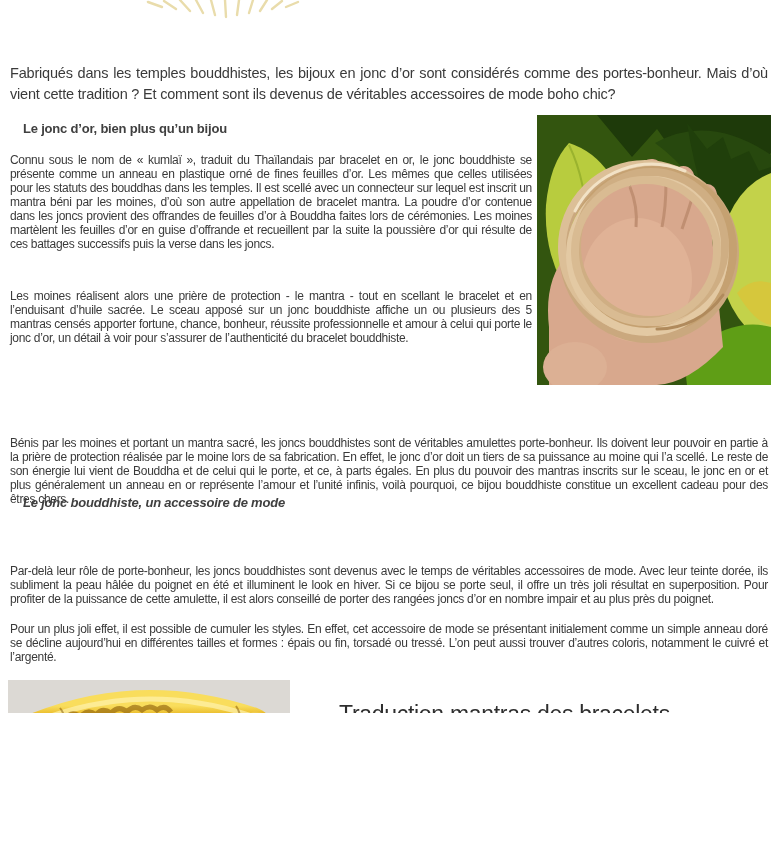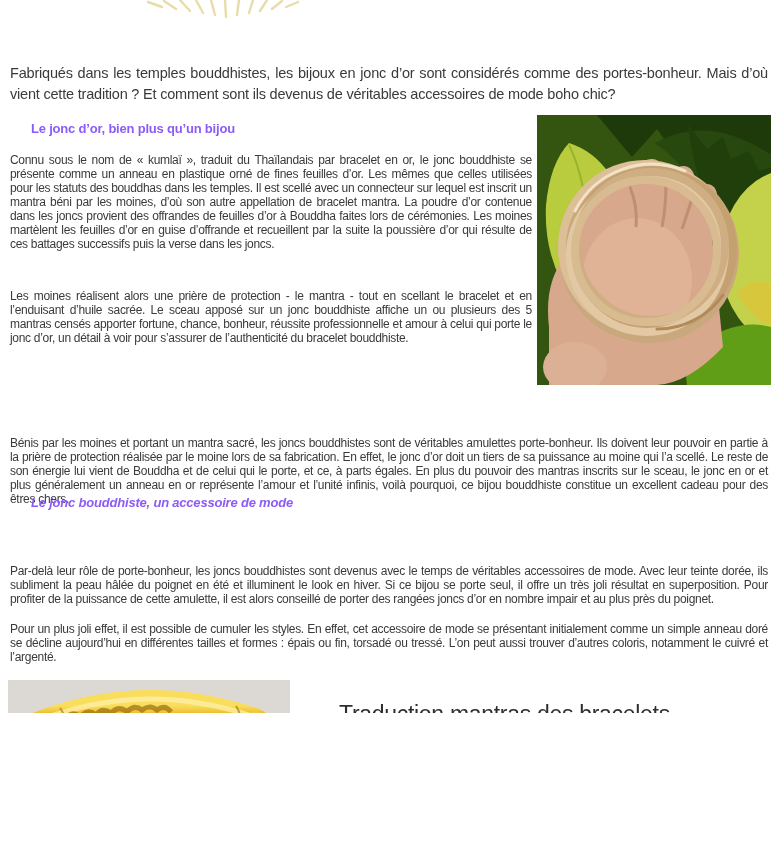--- a/index.html
+++ b/index.html
@@ -12,22 +12,22 @@
     position:absolute;top:48px;left:10px;width:758px;
     font-size:14.5px;line-height:21.5px;text-align:justify;letter-spacing:-0.2px;color:#3a3a3a;
   }
   .body-par{
     position:absolute;left:10px;text-align:justify;font-size:12px;line-height:14px;
     letter-spacing:-0.3px;color:#3a3a3a;margin:0;
   }
   .col{width:522px;}
   .wide{width:758px;margin-top:40px;}
   .sec-heading{
-    position:absolute;left:18px;margin:0;font-size:13px;font-weight:700;
-    letter-spacing:-0.2px;color:#8b5cf6;padding-left:13px;
+    position:absolute;left:10px;margin:0;font-size:13px;font-weight:700;
+    letter-spacing:-0.2px;color:#404040;padding-left:13px;
   }
   .photo1{position:absolute;top:115px;left:537px;width:234px;height:270px;}
   .photo2{position:absolute;top:680px;left:8px;width:282px;height:163px;}
   .trans{
     position:absolute;top:697px;left:323px;width:440px;color:#2e2e2e;margin-left:16px;
   }
   .trans-title{font-size:23px;line-height:34px;font-weight:400;letter-spacing:-0.3px;margin:0;}
   .trans-line{font-size:23px;line-height:38px;font-weight:400;letter-spacing:-0.3px;margin:0;}
   svg{display:block;}
 </style>

